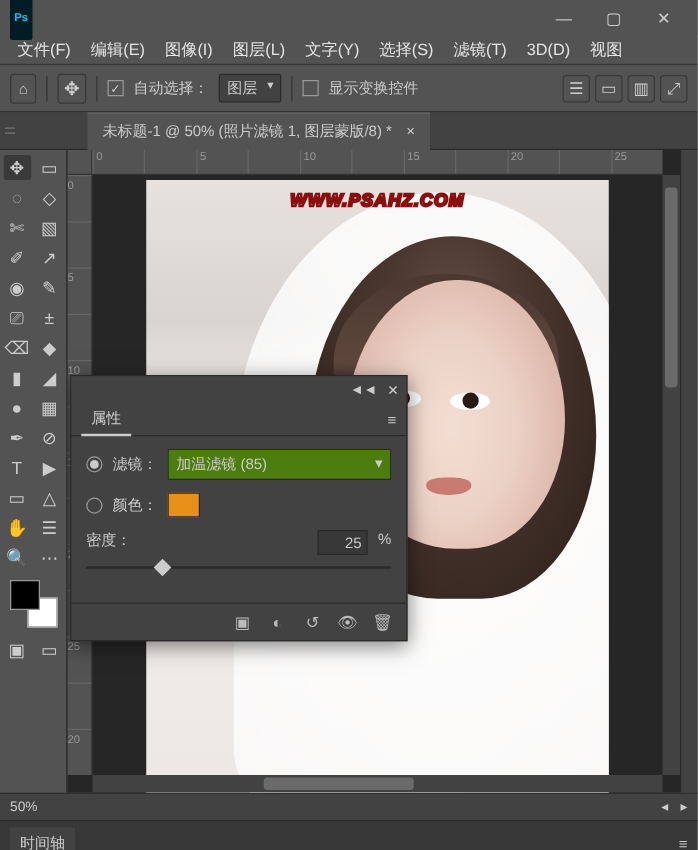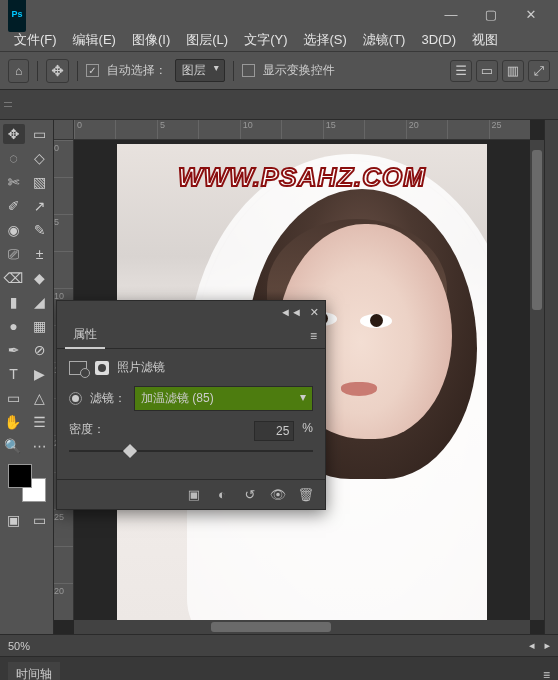--- a/index.html
+++ b/index.html
@@ -35,21 +35,21 @@
 .sw-bg { position:absolute; bottom:0; right:0; width:24px; height:24px; background:#fff; border:1px solid #999;}
 .tool-bottom { margin-top:8px; display:flex; gap:4px;}
 .canvas-area { flex:1; position:relative; background:#262626; overflow:hidden;}
 .ruler-top { position:absolute; top:0; left:20px; right:14px; height:20px; background:#535353; border-bottom:1px solid #333; display:flex; font-size:9px; color:#999;}
 .ruler-top div { flex:1; border-left:1px solid #666; padding-left:2px;}
 .ruler-left { position:absolute; top:20px; left:0; bottom:14px; width:20px; background:#535353; border-right:1px solid #333; display:flex; flex-direction:column; font-size:9px; color:#999;}
 .ruler-left div { flex:1; border-top:1px solid #666; padding-top:2px;}
 .ruler-corner { position:absolute; top:0; left:0; width:20px; height:20px; background:#535353; border-right:1px solid #333; border-bottom:1px solid #333;}
 .canvas-holder { position:absolute; top:20px; left:20px; right:14px; bottom:14px; background:#262626; display:flex; align-items:flex-start; justify-content:center; padding:4px 0;}
 .canvas { width:370px; height:510px; position:relative; overflow:hidden; background: linear-gradient(180deg, #e8e2de 0%, #d9d4d1 22%, #f5f0ed 40%, #ece7e4 100%);}
-.wm { position:absolute; top:18px; left:50%; transform:translateX(-50%); font-size:26px; font-weight:900; font-style:italic; color:#fff; -webkit-text-stroke:2px #8a0e0e; letter-spacing:1px; white-space:nowrap;}
+.wm { position:absolute; top:8px; left:50%; transform:translateX(-50%); font-size:14px; font-weight:900; font-style:italic; color:#fff; -webkit-text-stroke:2px #8a0e0e; letter-spacing:1px; white-space:nowrap;}
 .face { position:absolute; right:35px; top:80px; width:175px; height:215px; background: radial-gradient(ellipse 90px 130px at 48% 55%, #f3ded3 0%, #ecd2c6 55%, #deb9ad 100%); border-radius: 50% 48% 44% 50% / 55% 52% 48% 44%; }
 .hair{ position:absolute; right:10px; top:45px; width:230px; height:290px; background: radial-gradient(ellipse at 50% 30%, #6b5248 0%, #4b3830 35%, #352620 80%); border-radius: 50% 50% 40% 45% / 55% 55% 45% 45%; }
 .hood { position:absolute; right:-30px; top:10px; width:330px; height:500px; background: radial-gradient(ellipse at 50% 30%, rgba(255,255,255,0.9) 0%, rgba(240,240,242,0.85) 60%, rgba(220,220,225,0.8) 100%); border-radius: 180px 180px 60px 60px / 230px 230px 60px 60px; mix-blend-mode: screen;}
 .hood-line { position:absolute; border:1px solid rgba(180,180,188,0.5); border-radius:inherit; inset:6px; }
 .eye { position:absolute; width:32px; height:14px; background:#fff; border-radius:50%; }
 .eye::after { content:""; position:absolute; width:13px; height:13px; background:#2a1a12; border-radius:50%; top:0; left:10px;}
 .eye.l { top:168px; right:150px;}
 .eye.r { top:170px; right:95px;}
 .lips { position:absolute; top:238px; right:110px; width:36px; height:14px; background:#c97b72; border-radius:40% 40% 50% 50%;}
 .bangs { position:absolute; top:75px; right:40px; width:180px; height:90px; background: linear-gradient(180deg, #4b3830 0%, #5e473c 80%, transparent 100%); border-radius: 90px 90px 10px 10px / 70px 70px 10px 10px;}
@@ -131,20 +131,24 @@
     <div class="opt-icon">⤢</div>
   </div>
 </div>
 
 <div class="doctab-row">
   <div class="side-tab-handle">
       <span></span>
       <span></span>
     </div>
   <div style="width:54px"></div>
+  <div class="doctab">
+    <span>未标题-1 @ 50% (照片滤镜 1, 图层蒙版/8) *</span>
+    <span class="x">×</span>
+  </div>
 </div>
 
 <div class="main">
   <div class="toolbox">
     <div class="tool-grid" id="tool-grid">
         <div class="tool active">✥</div>
         <div class="tool">▭</div>
         <div class="tool">◌</div>
         <div class="tool">◇</div>
         <div class="tool">✄</div>
@@ -237,28 +241,28 @@
       <div class="panel-head">
         <span>◄◄</span>
         <span>✕</span>
       </div>
       <div class="panel-title">
         <div class="t">属性</div>
         <div class="menu">≡</div>
       </div>
       <div class="panel-body">
         <div class="prow">
-          <span class="adj-icon"></span>
-          <span class="mask-icon"></span>
-          <span>照片滤镜</span>
-        </div>
-        <div class="prow">
           <span class="radio on"></span>
           <span>滤镜：</span>
           <div class="filter-select">加温滤镜 (85)</div>
+        </div>
+        <div class="prow">
+          <span class="radio"></span>
+          <span>颜色：</span>
+          <div class="color-sw" title="#e89018"></div>
         </div>
         <div class="density-row">
           <span class="label">密度：</span>
           <div class="density-input">25</div>
           <span>%</span>
         </div>
         <div class="slider">
           <div class="track"></div>
             <div class="handle"></div>
         </div>

